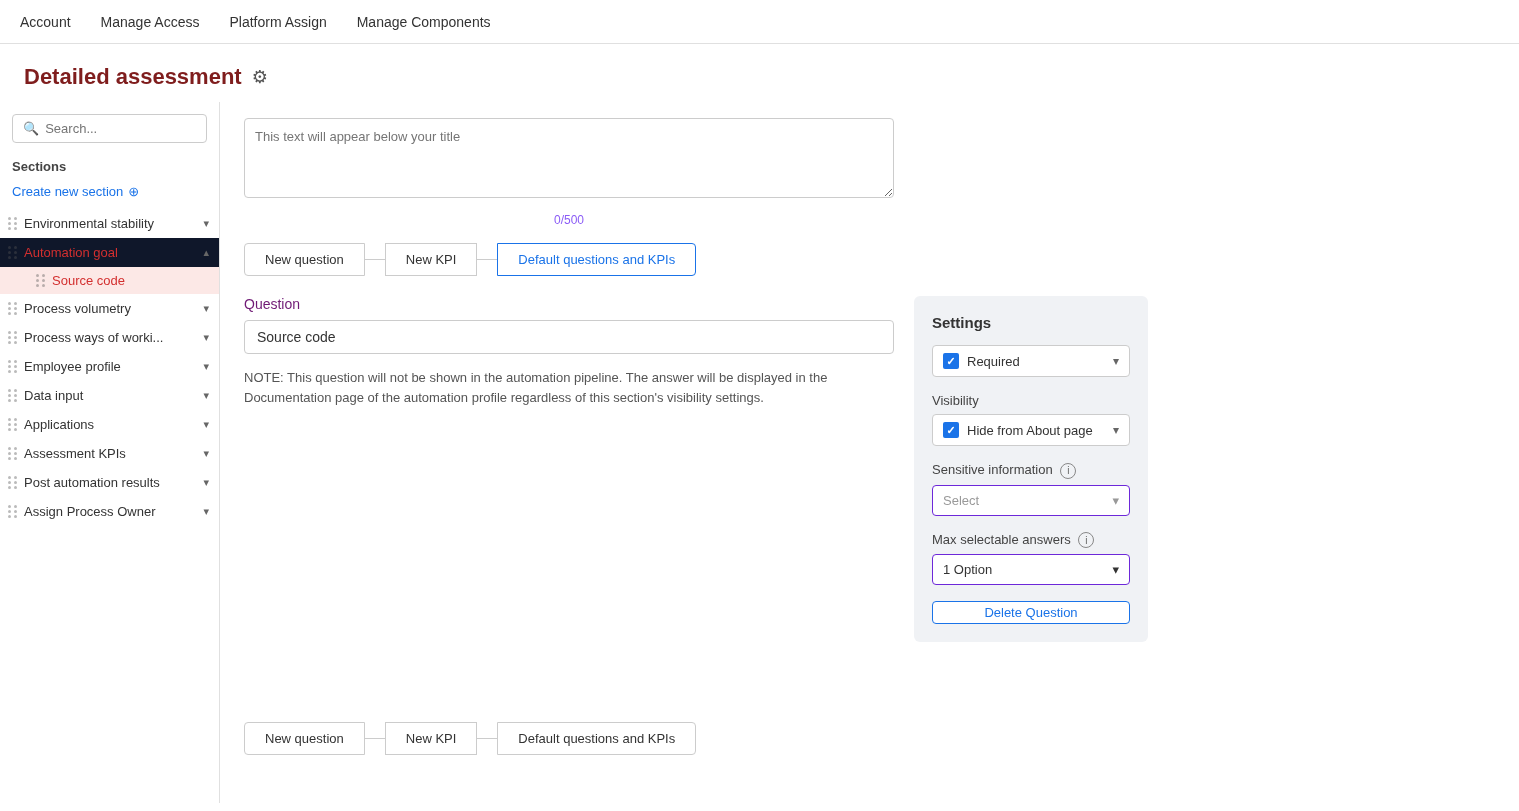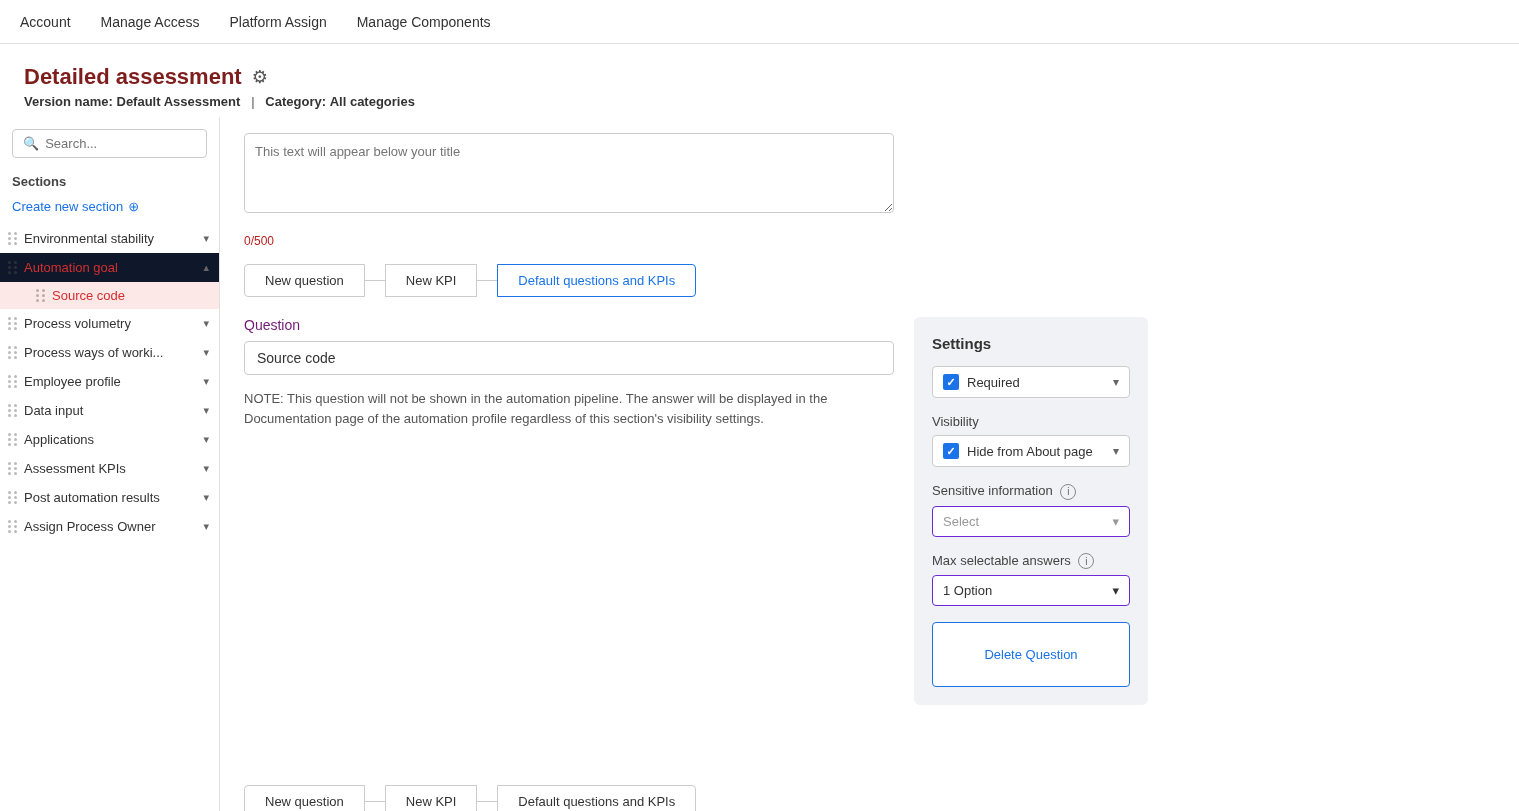--- a/index.html
+++ b/index.html
@@ -152,24 +152,24 @@
       border-radius: 4px;
       padding: 10px;
       font-size: 13px;
       color: #999;
       resize: vertical;
       font-family: inherit;
       outline: none;
     }
     .char-count {
       font-size: 12px;
-      color: #b91c1c;
-      text-align: left;
+      color: #8b5cf6;
+      text-align: center;
       width: 650px;
-      margin-top: 18px;
+      margin-top: 12px;
     }
 
     
     .tabs-row {
       display: flex;
       gap: 0;
       margin-bottom: 20px;
       align-items: center;
     }
     .tab-btn {
@@ -302,21 +302,21 @@
       border: 1px solid #888;
       font-size: 10px;
       color: #666;
       cursor: pointer;
       margin-left: 4px;
     }
 
     .delete-question-btn {
       display: block;
       width: 100%;
-      padding: 24px;
+      padding: 3px;
       border: 1px solid #1a73e8;
       background: #fff;
       color: #1a73e8;
       font-size: 13px;
       border-radius: 4px;
       cursor: pointer;
       text-align: center;
       margin-top: 16px;
     }
 
@@ -332,27 +332,20 @@
   <a>Account</a>
   <a>Manage Access</a>
   <a>Platform Assign</a>
   <a>Manage Components</a>
 </nav>
 
 <div class="page-header">
   <div class="page-title-row">
     <h1 class="page-title">Detailed assessment</h1>
     <span class="gear-icon">⚙</span>
-  </div>
-  <div class="page-meta">
-    <span>Version name:</span>
-    <span>Default Assessment</span>
-    &nbsp;&nbsp;|&nbsp;&nbsp;
-    <span>Category:</span>
-    <span>All categories</span>
   </div>
 </div>
 
 <div class="main-layout">
 
   <aside class="sidebar">
     <div class="search-box">
       <span class="search-icon">🔍</span>
       <input type="text" placeholder="Search..." style="">
     </div>

